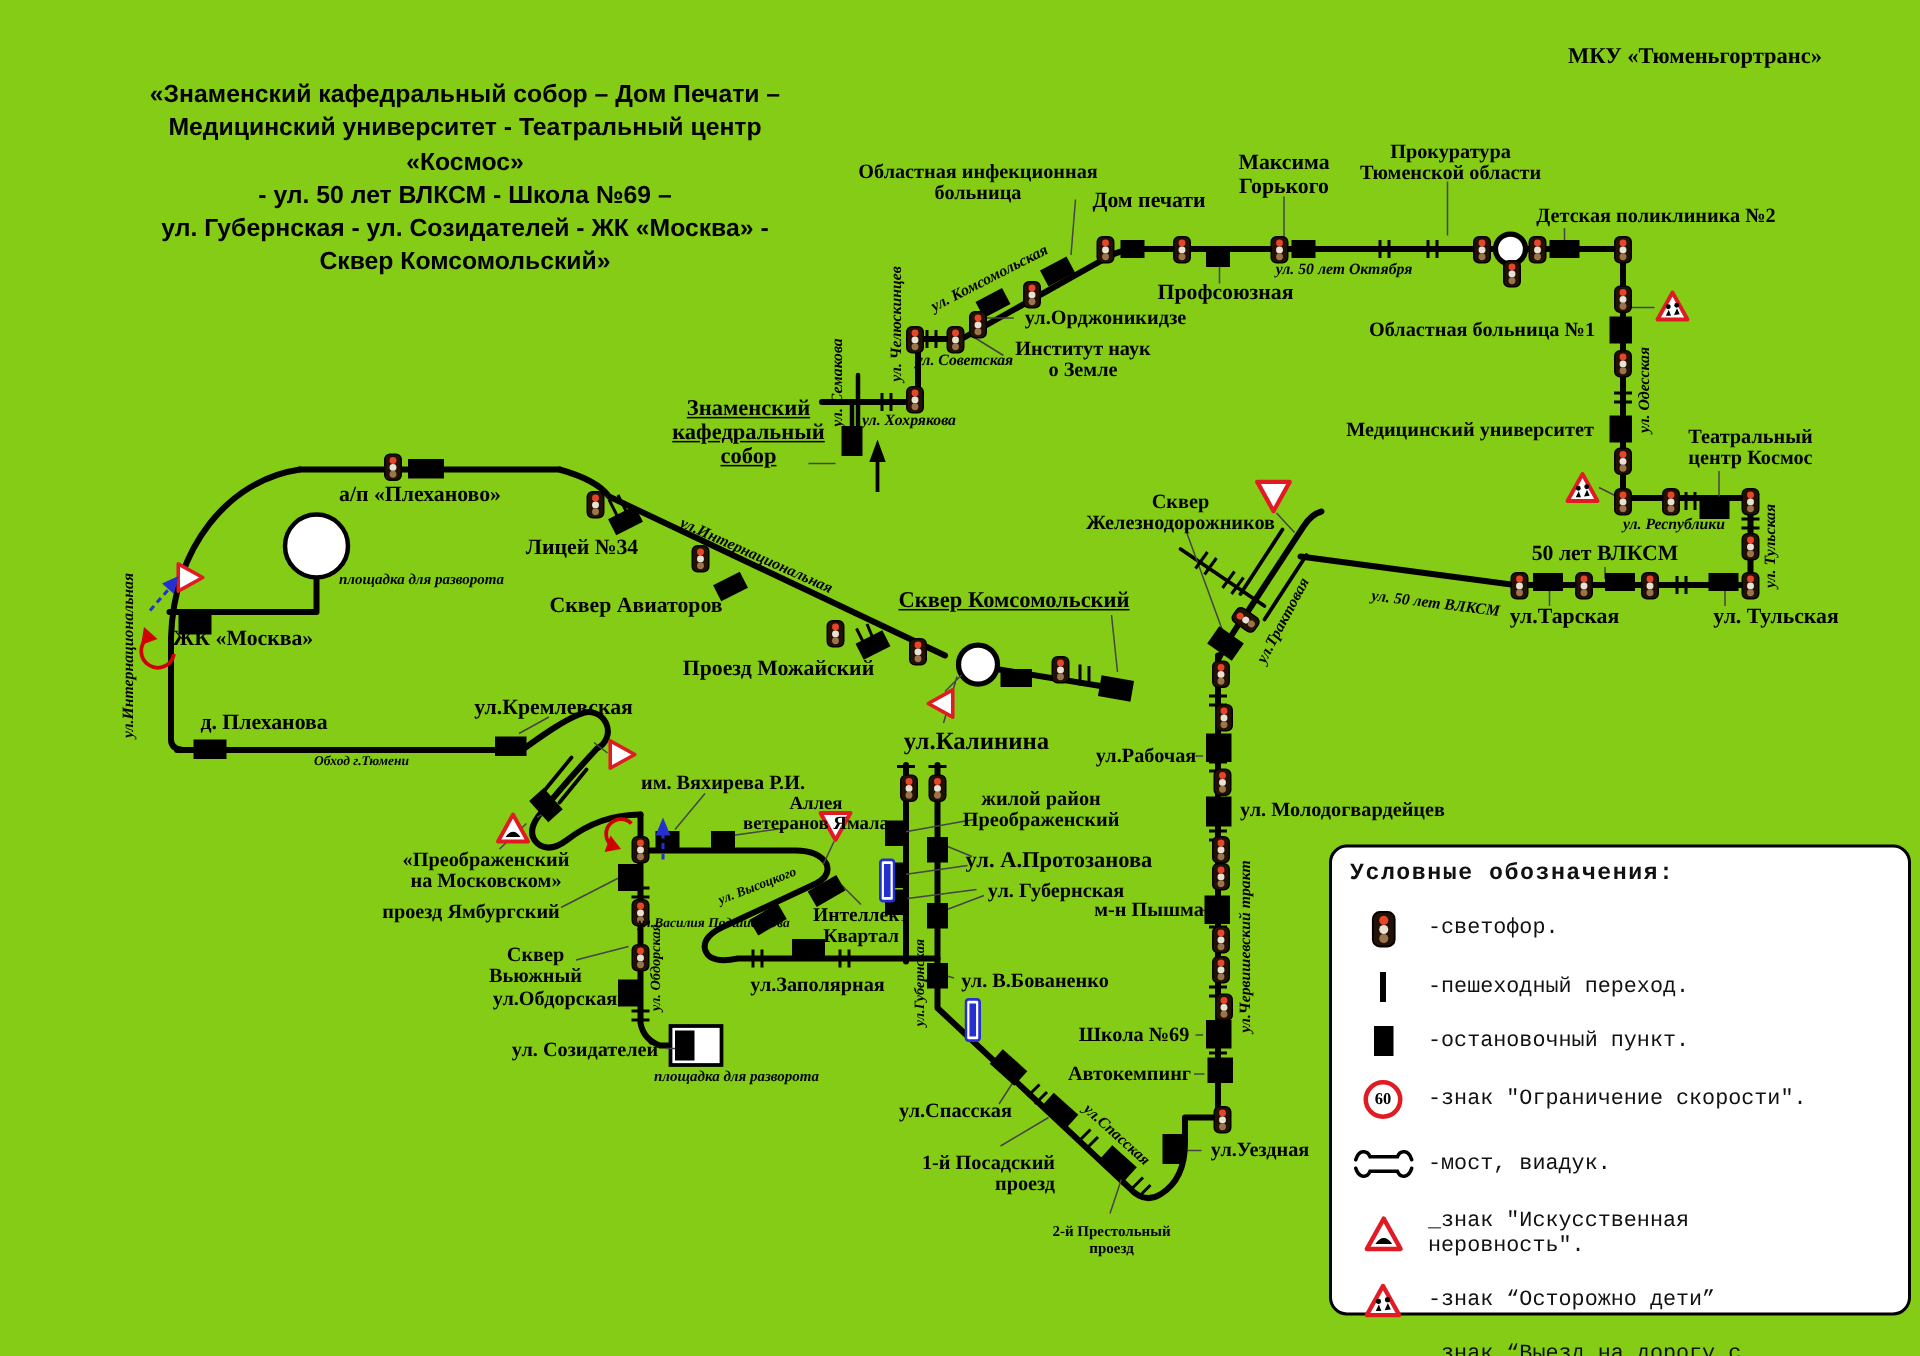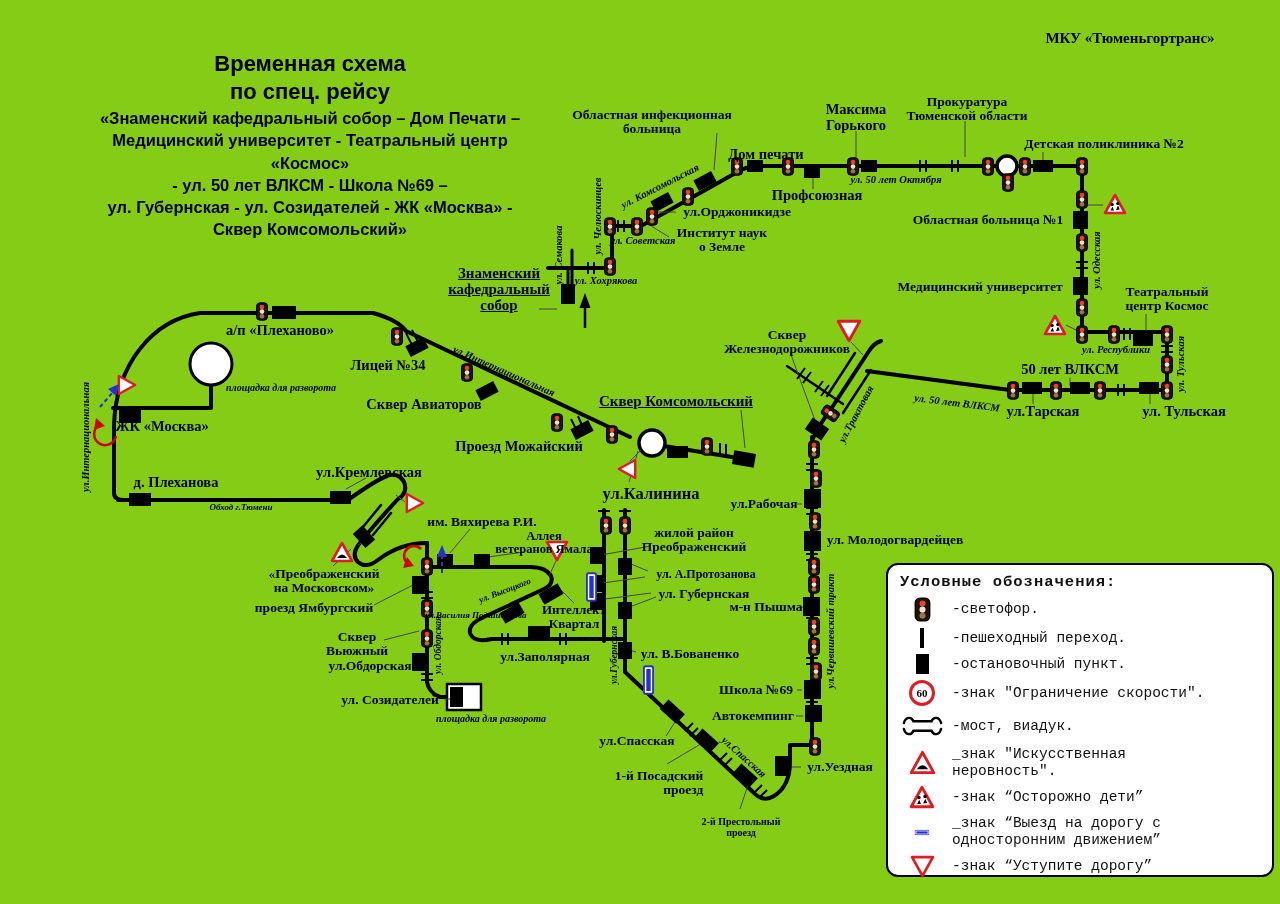--- a/index.html
+++ b/index.html
@@ -14,21 +14,21 @@
        font-size:15px;font-family:"Liberation Serif",serif;}
   #title-block{position:absolute;left:95px;top:50px;width:430px;text-align:center;
        font-family:"Liberation Sans",sans-serif;}
   #title-head{font-size:22px;font-weight:700;white-space:pre-line;line-height:1.25;}
   #title-route{font-size:16.5px;font-weight:700;white-space:pre-line;line-height:1.35;margin-top:2px;}
   
   #legend{position:absolute;left:886px;top:563px;width:360px;height:294px;border:2px solid #000;
           border-radius:12px;padding:8px 12px;font-family:"Liberation Mono",monospace;
           font-size:14.5px;color:#111;background:#fff;}
   #legend .lg-title{font-weight:700;font-size:15.5px;letter-spacing:1px;margin-bottom:2px;}
-  .lg-row{display:flex;align-items:center;gap:8px;margin:6px 0;}
+  .lg-row{display:flex;align-items:center;gap:8px;margin:16px 0;}
   .lg-row .ic{width:44px;display:flex;justify-content:center;align-items:center;flex:0 0 44px;}
   .lg-row .tx{white-space:pre-line;line-height:1.15;}
   .ic-ped{width:4px;height:20px;background:#000;}
   .ic-stop{width:13px;height:20px;background:#000;}
   .ic-speed{width:26px;height:26px;border:3px solid #e01b24;border-radius:50%;display:flex;
             align-items:center;justify-content:center;font-family:"Liberation Serif",serif;
             font-weight:700;font-size:11px;color:#000;background:#fff;box-sizing:border-box;}
 </style>
 </head>
 <body>
@@ -246,33 +246,31 @@
       <path d="M100,407 L114,391" stroke="#2430cf" stroke-width="2" stroke-dasharray="4 3" fill="none"></path>
       <path d="M119,384 L108,389 L116,396 Z" fill="#2430cf"></path>
       <path d="M442,573 V556" stroke="#2430cf" stroke-width="2" stroke-dasharray="4 3" fill="none"></path>
       <path d="M442,545 L437,557 H447 Z" fill="#2430cf"></path>
     </g>
   </svg>
 
   <div id="org">МКУ «Тюменьгортранс»</div>
 
   <div id="title-block">
-    <div id="title-head">Временная схема
-по спец. рейсу</div>
     <div id="title-route">«Знаменский кафедральный собор – Дом Печати –
 Медицинский университет - Театральный центр «Космос»
 - ул. 50 лет ВЛКСМ - Школа №69 –
 ул. Губернская - ул. Созидателей - ЖК «Москва» -
 Сквер Комсомольский»</div>
   </div>
 
   <div style="position:absolute;inset:0;">
       <div class="ml" style="left: 652px; top: 122px; font-size: 13.5px; transform: translate(-50%, -50%);">Областная инфекционная
 больница</div>
-      <div class="ml" style="left: 766px; top: 155px; font-size: 14.5px; transform: translate(-50%, -50%);">Дом печати</div>
+      <div class="ml" style="left: 766px; top: 135px; font-size: 14.5px; transform: translate(-50%, -50%);">Дом печати</div>
       <div class="ml" style="left: 817px; top: 196px; font-size: 14.5px; transform: translate(-50%, -50%);">Профсоюзная</div>
       <div class="ml" style="left: 856px; top: 117px; font-size: 14.5px; transform: translate(-50%, -50%);">Максима
 Горького</div>
       <div class="ml" style="left: 967px; top: 109px; font-size: 13.5px; transform: translate(-50%, -50%);">Прокуратура
 Тюменской области</div>
       <div class="ml" style="left: 1104px; top: 144px; font-size: 13.5px; transform: translate(-50%, -50%);">Детская поликлиника №2</div>
       <div class="ml" style="left: 988px; top: 220px; font-size: 13.5px; transform: translate(-50%, -50%);">Областная больница №1</div>
       <div class="ml" style="left: 980px; top: 287px; font-size: 13.5px; transform: translate(-50%, -50%);">Медицинский университет</div>
       <div class="ml" style="left: 1167px; top: 299px; font-size: 13.5px; transform: translate(-50%, -50%);">Театральный
 центр Космос</div>
@@ -289,21 +287,21 @@
       <div class="ml" style="left: 756px; top: 690px; font-size: 13.5px; transform: translate(-50%, -50%);">Школа №69</div>
       <div class="ml" style="left: 753px; top: 716px; font-size: 13.5px; transform: translate(-50%, -50%);">Автокемпинг</div>
       <div class="ml" style="left: 840px; top: 767px; font-size: 13.5px; transform: translate(-50%, -50%);">ул.Уездная</div>
       <div class="ml" style="left: 637px; top: 741px; font-size: 13.5px; transform: translate(-50%, -50%);">ул.Спасская</div>
       <div class="ml" style="left: 659px; top: 783px; font-size: 13.5px; transform: translate(-50%, -50%); text-align: right;">1-й Посадский
 проезд</div>
       <div class="ml" style="left: 741px; top: 828px; font-size: 10px; transform: translate(-50%, -50%);">2-й Престольный
 проезд</div>
       <div class="ml" style="left: 694px; top: 540px; font-size: 13.5px; transform: translate(-50%, -50%);">жилой район
 Преображенский</div>
-      <div class="ml" style="left: 706px; top: 574px; font-size: 12px; transform: translate(-50%, -50%);">ул. А.Протозанова</div>
+      <div class="ml" style="left: 706px; top: 574px; font-size: 15px; transform: translate(-50%, -50%);">ул. А.Протозанова</div>
       <div class="ml" style="left: 704px; top: 594px; font-size: 13.5px; transform: translate(-50%, -50%);">ул. Губернская</div>
       <div class="ml" style="left: 690px; top: 654px; font-size: 13.5px; transform: translate(-50%, -50%);">ул. В.Бованенко</div>
       <div class="ml" style="left: 482px; top: 522px; font-size: 13.5px; transform: translate(-50%, -50%);">им. Вяхирева Р.И.</div>
       <div class="ml" style="left: 544px; top: 543px; font-size: 12.5px; transform: translate(-50%, -50%);">Аллея
 ветеранов Ямала</div>
       <div class="ml" style="left: 324px; top: 581px; font-size: 13.5px; transform: translate(-50%, -50%);">«Преображенский
 на Московском»</div>
       <div class="ml" style="left: 314px; top: 608px; font-size: 13.5px; transform: translate(-50%, -50%);">проезд Ямбургский</div>
       <div class="ml" style="left: 357px; top: 644px; font-size: 13.5px; transform: translate(-50%, -50%);">Сквер
 Вьюжный</div>

